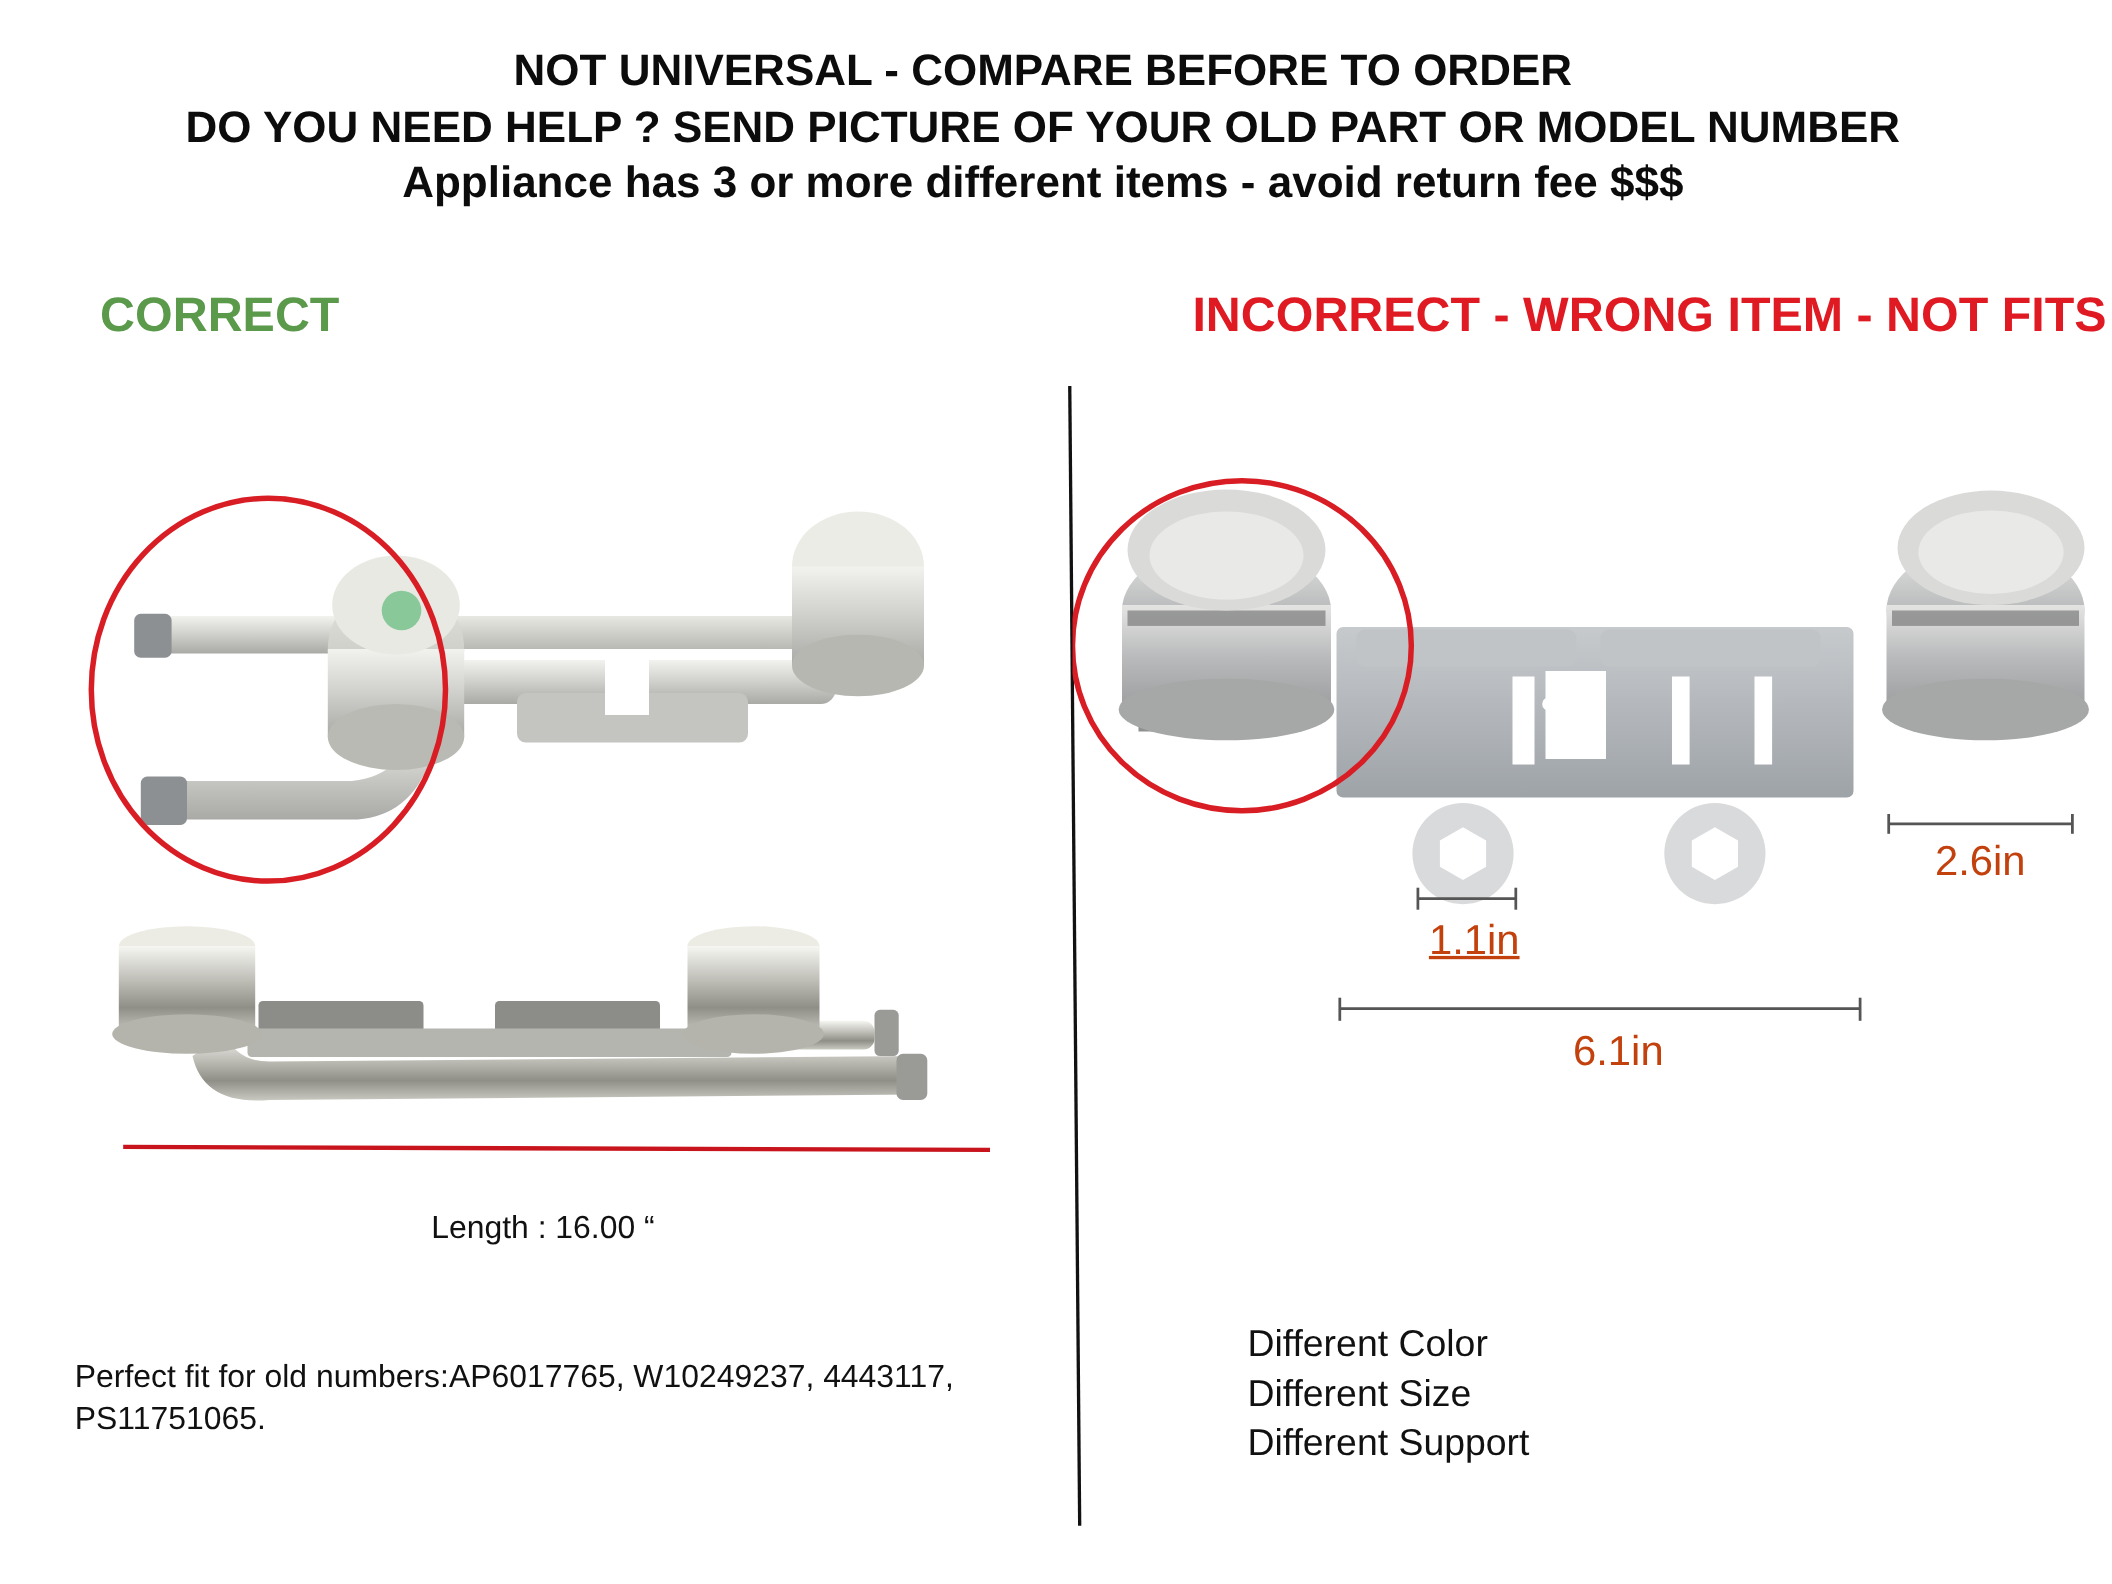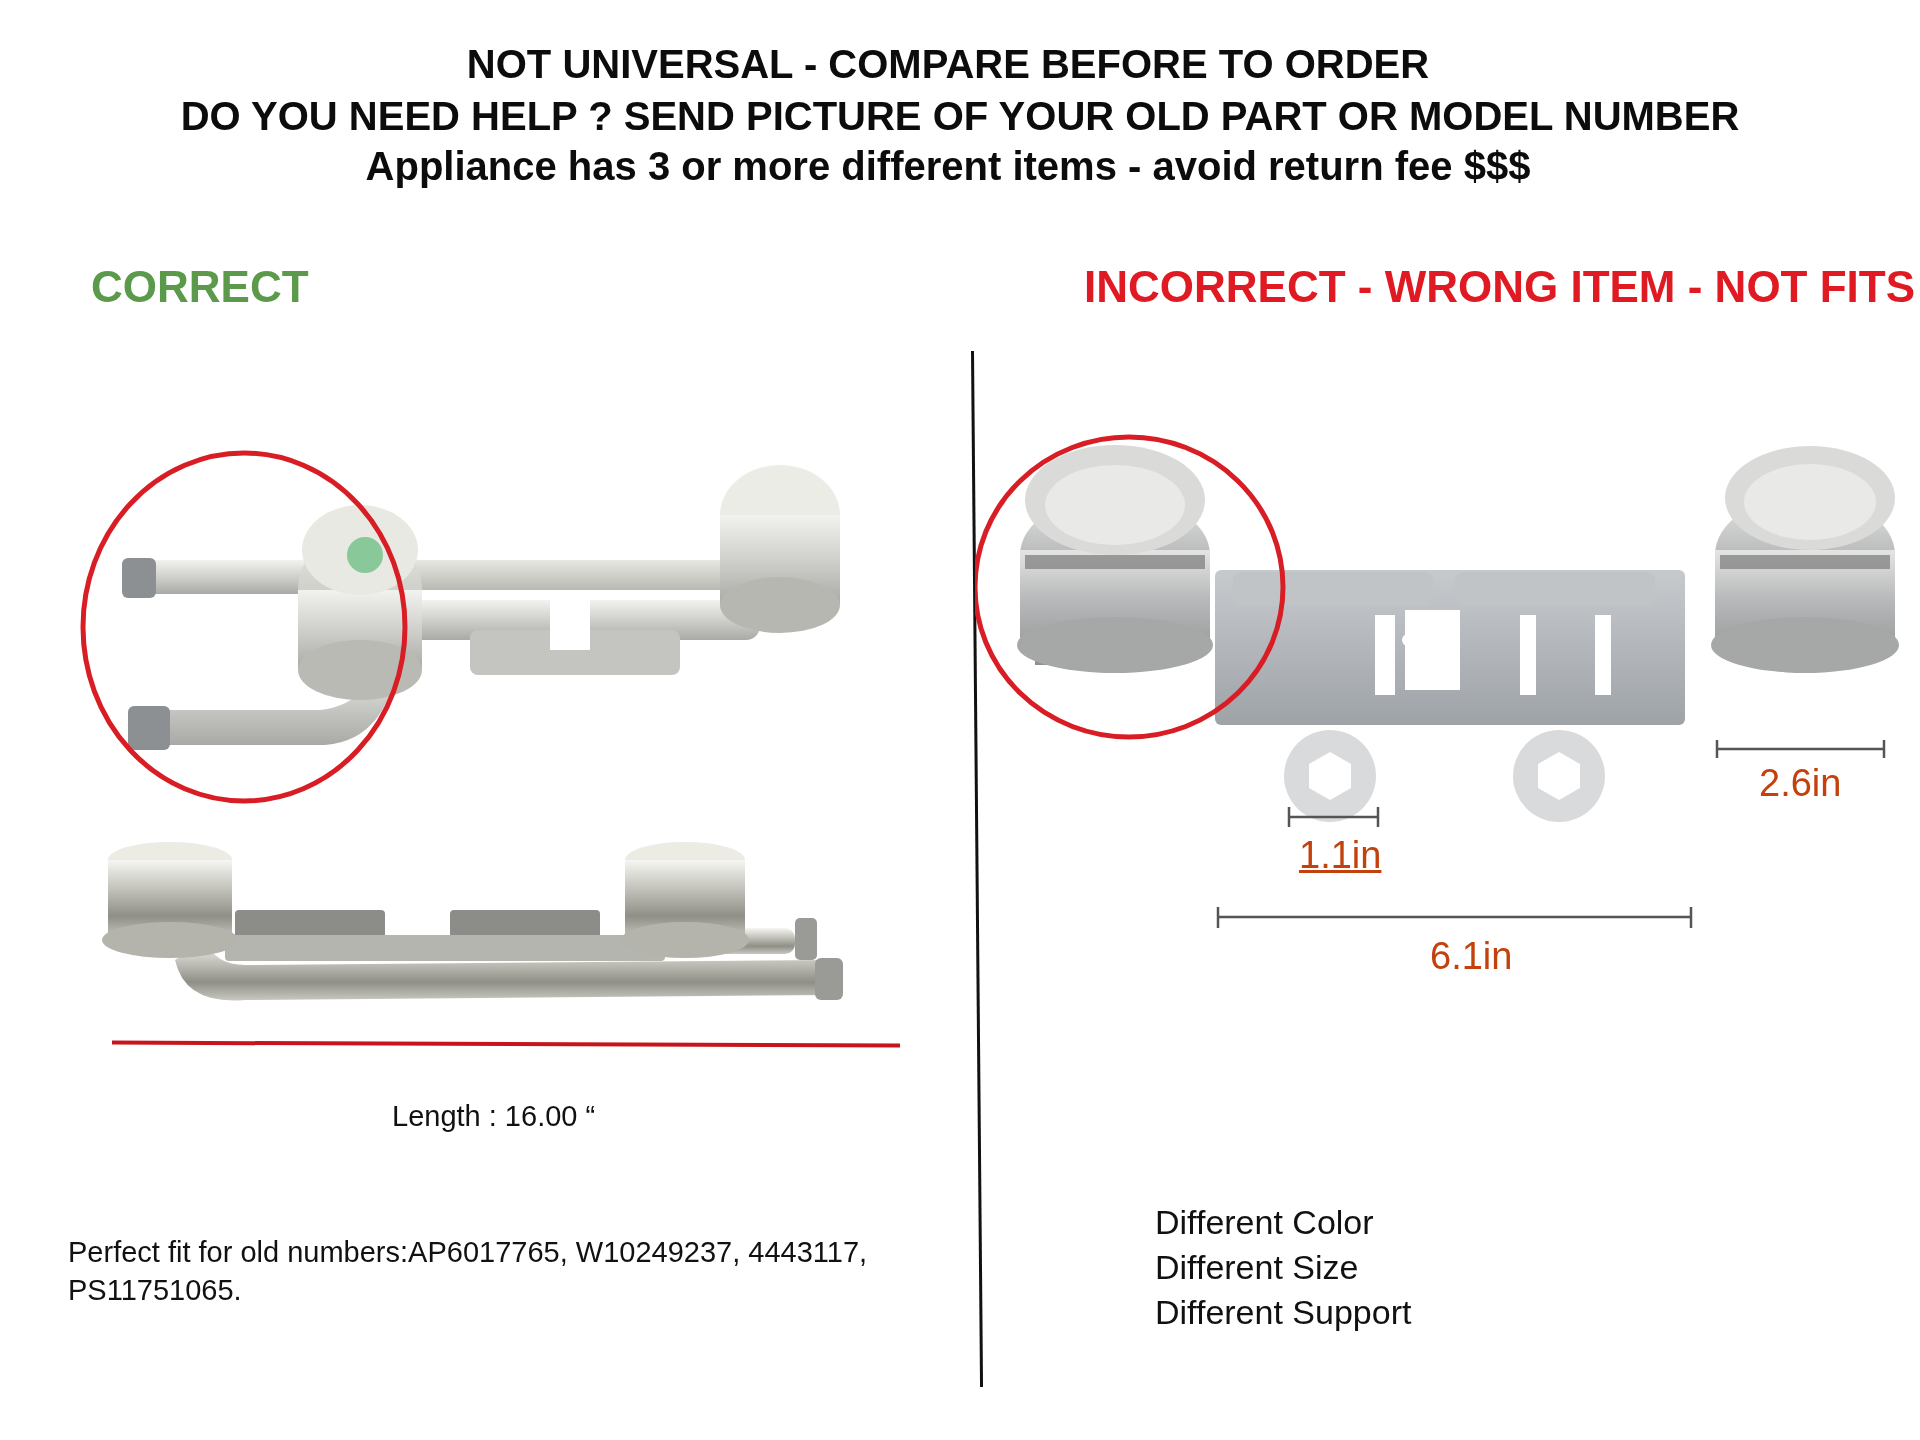--- a/index.html
+++ b/index.html
@@ -9,38 +9,38 @@
       font-family: "Liberation Sans", sans-serif;
       color: #111;
     }
     .abs { position: absolute; }
     .headline {
       position: absolute; left: 0; width: 1896px; text-align: center;
       font-weight: bold; font-size: 40px; letter-spacing: 0px;
       color: #0c0c0c; white-space: nowrap;
     }
     #h1 { top: 42px; text-align: center; }
-    #h2 { top: 94px; margin-left: 12px; }
+    #h2 { top: 94px; }
     #h3 { top: 144px; }
     .section-label {
       position: absolute; font-weight: bold; font-size: 44px; white-space: nowrap;
     }
     #label-correct { left: 91px; top: 262px; color: #5a9a4a; }
     #label-incorrect { left: 1084px; top: 262px; color: #e01a22; text-align: center; }
     .divider {
       position: absolute; left: 971px; top: 351px; width: 3px; height: 1036px;
       background: #111; transform-origin: top left; transform: rotate(-0.5deg);
     }
     .photo { position: absolute; }
     .caption {
       position: absolute; font-size: 29px; color: #111; white-space: nowrap;
     }
     #length-caption { left: 392px; top: 1100px; }
     #fit-caption { left: 68px; top: 1233px; line-height: 38px; font-size: 29px; white-space: normal; width: 800px; }
-    #diff-list { left: 1134px; top: 1200px; font-size: 34px; line-height: 45px; margin-left: 21px; }
+    #diff-list { left: 1134px; top: 1200px; font-size: 34px; line-height: 45px; }
     .dim-label { position: absolute; font-size: 38px; color: #c2410c; white-space: nowrap; }
   </style>
 </head>
 <body>
 
 <div id="h1" class="headline">NOT UNIVERSAL - COMPARE BEFORE TO ORDER</div>
 <div id="h2" class="headline">DO YOU NEED HELP ? SEND PICTURE OF YOUR OLD PART OR MODEL NUMBER</div>
 <div id="h3" class="headline">Appliance has 3 or more different items  - avoid return fee $$$</div>
 
 <div id="label-correct" class="section-label">CORRECT</div>

